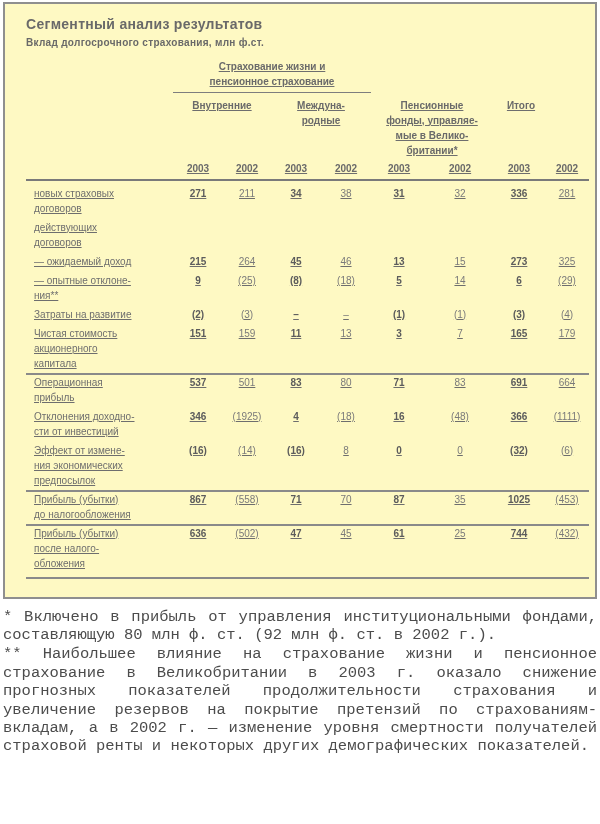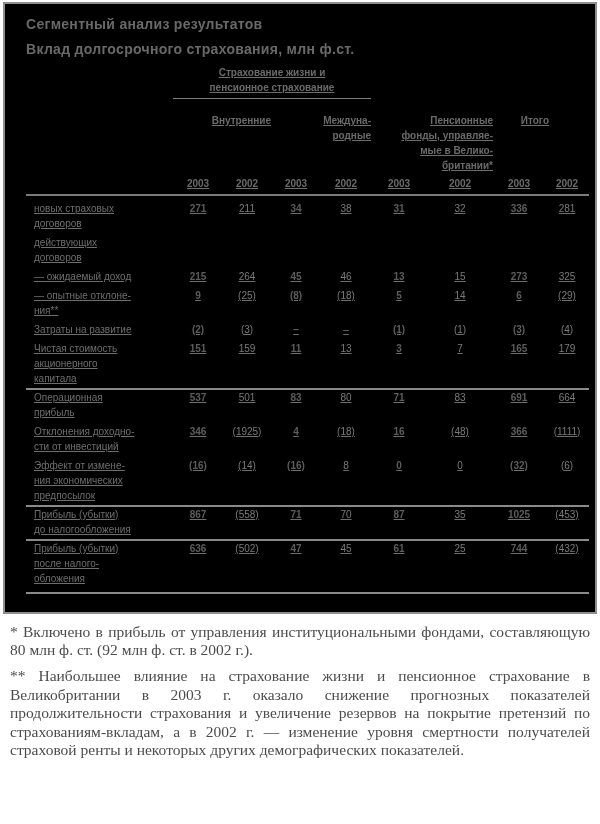--- a/index.html
+++ b/index.html
@@ -6,70 +6,70 @@
   html, body {
     width: 600px; height: 824px;
     background: #ffffff;
     font-family: "Liberation Sans", sans-serif;
     overflow: hidden;
   }
   .frame {
     margin: 2px 3px 0 3px;
     border: 2px solid #8f8f8f;
     padding: 12px 6px 18px 21px;
-    background: #000000;
+    background: #fef9c3;
   }
   .title {
     font-size: 14px; font-weight: bold; color: #696969;
     letter-spacing: 0.3px; line-height: 16px;
   }
   .subtitle {
-    margin-top: 9px;
-    font-size: 14px; font-weight: bold; color: #696969;
+    margin-top: 3px;
+    font-size: 10px; font-weight: bold; color: #696969;
     letter-spacing: 0.3px; line-height: 16px;
   }
   table.seg {
     margin-top: 6px;
     border-collapse: collapse;
     table-layout: fixed;
     width: 563px;
     font-size: 10px; line-height: 15px;
     color: #6e6e6e;
     text-decoration: underline;
   }
   .pre { white-space: pre-line; }
   th { font-weight: bold; color: #6a6a6a; }
   td, th { vertical-align: top; padding: 2px 0; }
   th.grp {
     text-align: center;
     padding-top: 2px; padding-bottom: 3px;
     border-bottom: 1px solid #7e7e7e;
   }
-  tr.subrow th { text-align: right; padding-top: 14px; padding-bottom: 0; }
+  tr.subrow th { text-align: center; padding-top: 5px; padding-bottom: 0; }
   th.itogo { padding-right: 40px; }
   tr.years th {
     text-align: center;
     padding-top: 3px; padding-bottom: 3px;
   }
   tr.years th, tr.years td { border-bottom: 2px solid #7a7a7a; }
   td.rowlabel { padding-left: 8px; padding-right: 4px; }
   td.num { text-align: center; }
   td.y2003 { font-weight: bold; color: #5c5c5c; margin-top: 7px; }
   td.y2002 { font-weight: normal; color: #7a7a7a; }
   tr.rule-above td { border-top: 2px solid #8a8a8a; padding-top: 0; }
   tr.rule-below td { border-bottom: 2px solid #8a8a8a; padding-bottom: 6px; }
   tbody tr:first-child td { padding-top: 5px; }
   .footnotes {
     margin: 9px 2px 0 2px;
     font-family: "Liberation Serif", serif;
     font-size: 15.5px; line-height: 18.4px;
     color: #4c4c4c;
     text-align: justify;
   }
-  .footnotes p { margin: 8px; }
+  .footnotes p { margin: 1px; font-family: Liberation Mono, monospace; }
 </style>
 </head>
 <body>
 
 <div class="frame">
   <div class="title">Сегментный анализ результатов</div>
   <div class="subtitle">Вклад долгосрочного страхования, млн ф.ст.</div>
 
   <table class="seg">
     <colgroup>

